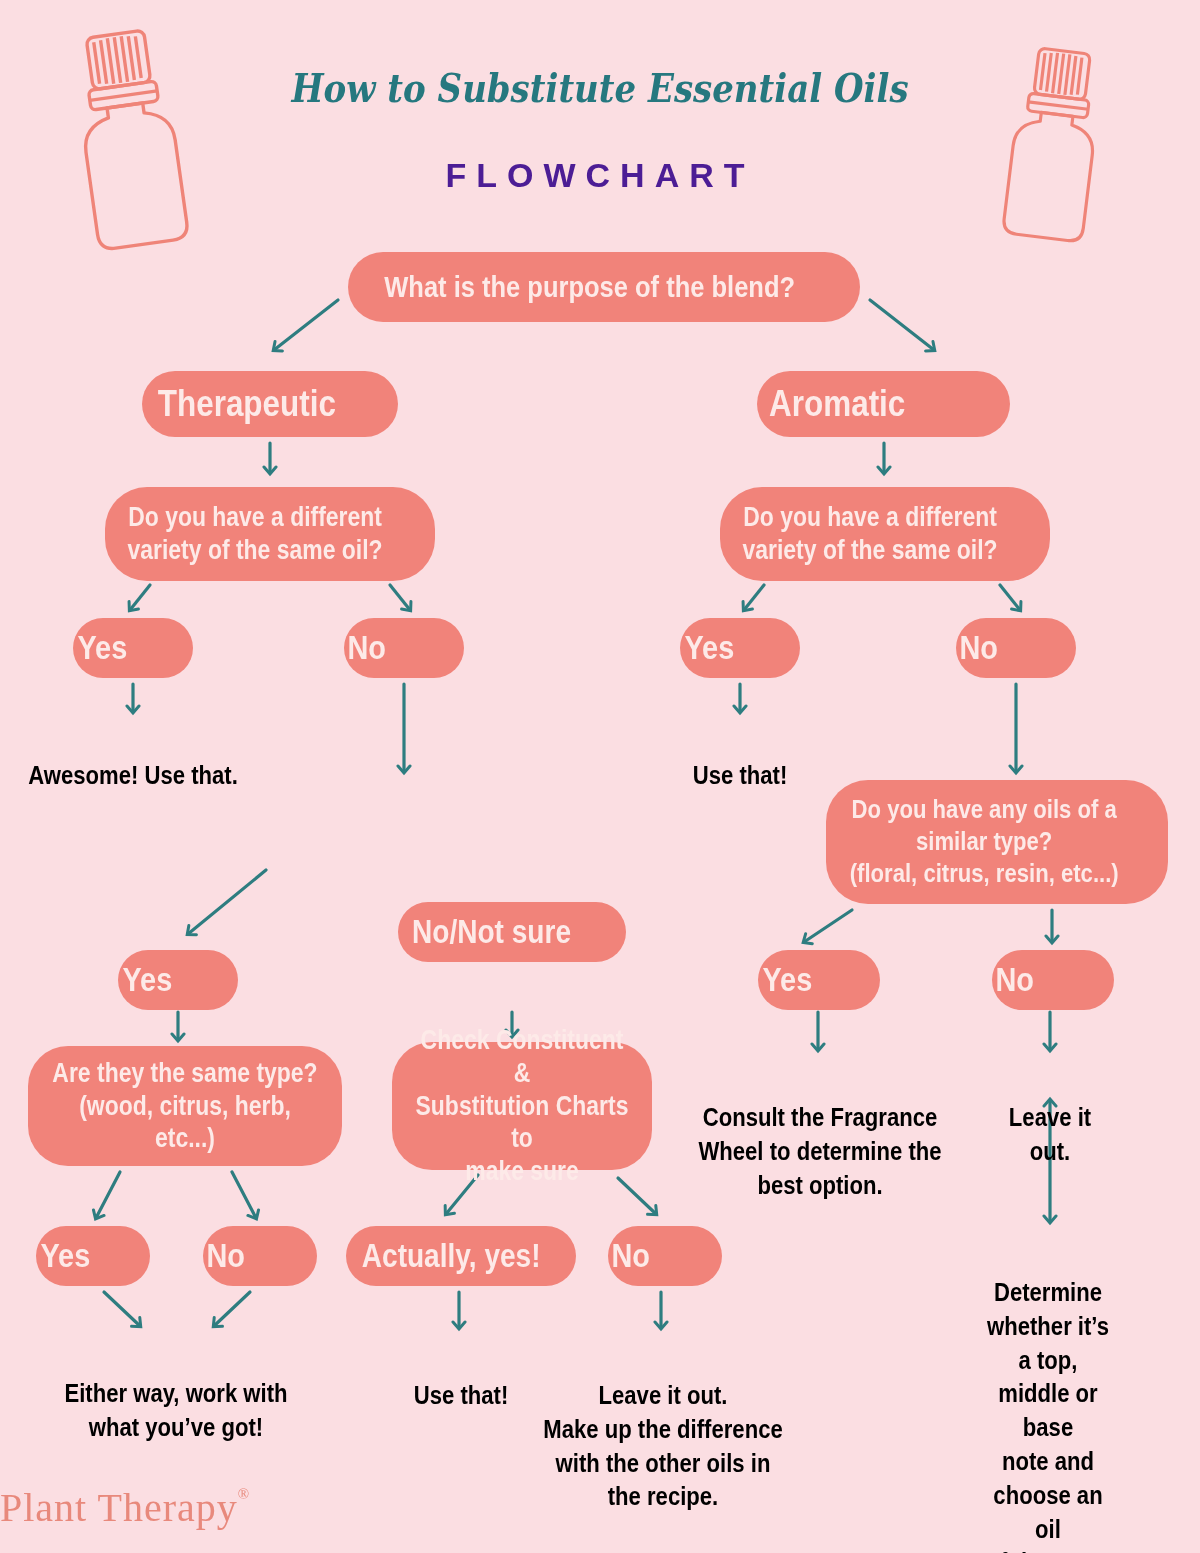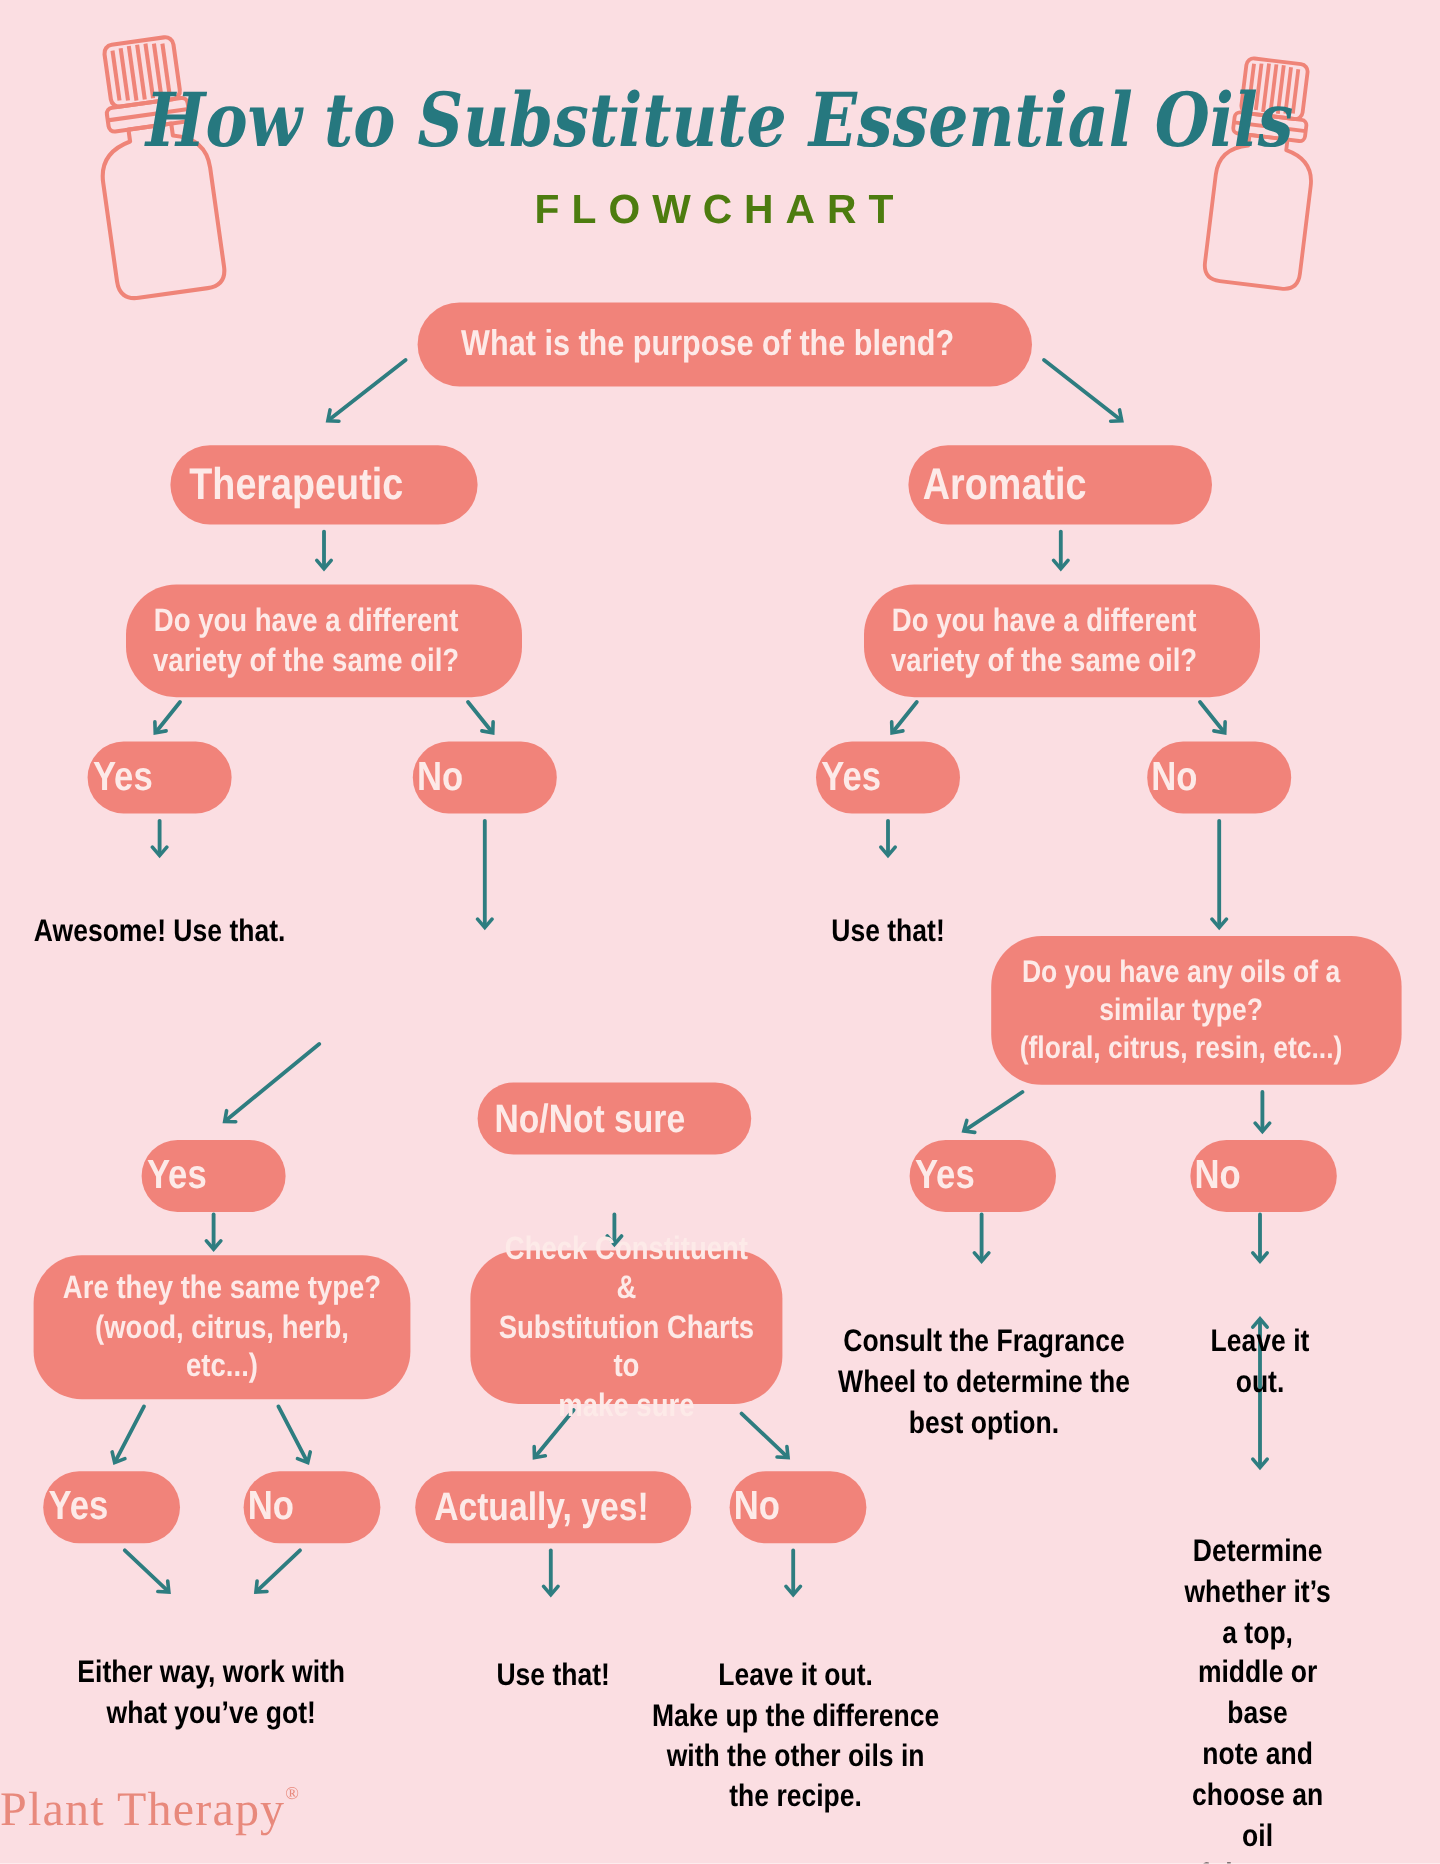--- a/index.html
+++ b/index.html
@@ -6,25 +6,25 @@
   .canvas{
     position:relative; width:1200px; height:1553px;
     background:#fbdee2; overflow:hidden;
     font-family:"Liberation Sans", sans-serif;
   }
   .arrows{position:absolute;left:0;top:0;width:1200px;height:1553px;pointer-events:none;}
   .bottle{position:absolute;}
   .title{
     position:absolute; left:0; top:64px; width:1200px; text-align:center;
     font-family:"DejaVu Serif", serif; font-style:italic; font-weight:700;
-    font-size:62px; color:#26787f;
+    font-size:40px; color:#26787f;
   }
   .subtitle{
     position:absolute; left:0; top:156px; width:1200px; text-align:center;
-    font-weight:700; font-size:34px; letter-spacing:10px; color:#4d7c0f;
+    font-weight:700; font-size:34px; letter-spacing:10px; color:#4c1d95;
   }
   .box{
     position:absolute; background:#f1837a; color:#fdeae8;
     display:flex; align-items:center; 
     text-align:center; font-weight:700; line-height:1.22;
   }
   .cond{display:inline-block; transform:scaleX(0.85); transform-origin:50% 50%; white-space:pre-line;}
   .caption{
     position:absolute; transform:translateX(-50%);
     text-align:center; color:#000000; font-weight:700;

